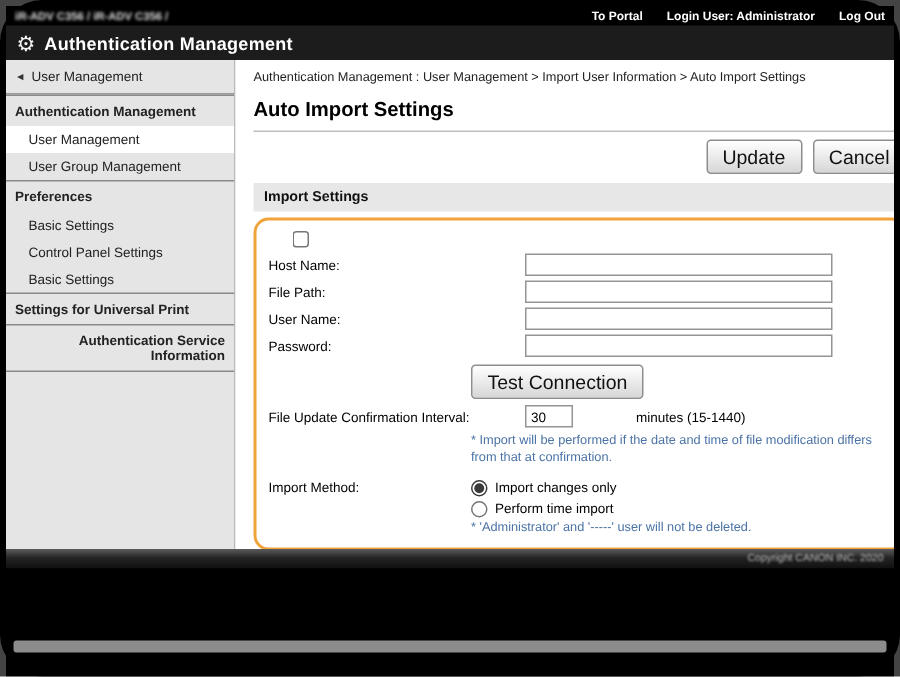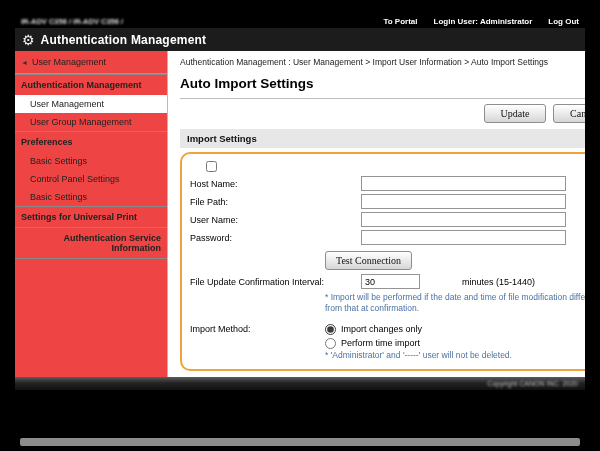--- a/index.html
+++ b/index.html
@@ -1,60 +1,60 @@
 <!DOCTYPE html>
 <html style="--highlight-border: #F0A33A; --note-text: #4A72A5;"><head>
 <meta charset="utf-8">
 <style>
   * { box-sizing: border-box; }
   body { margin: 0; background: #444; font-family: "Liberation Sans", sans-serif; }
-  .window { width: 600px; height: 451px; background: #000; padding: 15px; position: relative; }
+  .window { width: 600px; height: 451px; background: #000; padding: 4px; position: relative; border-radius: 28px; }
 
   
   .topbar { height: 13px; background: #000; color: #fff; display: flex; justify-content: space-between; align-items: center; padding: 0 6px; font-size: 8px; font-weight: bold; }
   .device-info { filter: blur(1.1px); opacity: .85; font-size: 7.5px; white-space: nowrap; }
   .topbar-right { display: flex; gap: 16px; align-items: center; }
   .toplink { color: #fff; cursor: pointer; white-space: nowrap; }
 
   
   .appheader { height: 23px; background: #1c1c1c; color: #fff; display: flex; align-items: center; gap: 6px; padding-left: 7px; }
   .gear { font-size: 14px; line-height: 1; color: #f2f2f2; }
   .apptitle { font-size: 12px; font-weight: bold; letter-spacing: .2px; }
 
   
   .page { display: flex; height: 326px; background: #fff; overflow: hidden; }
 
   
-  .sidebar { width: 153px; background: #ef4444; border-right: 1px solid #b9b9b9; font-size: 9px; color: #222; flex-shrink: 0; }
+  .sidebar { width: 153px; background: #e5e5e5; border-right: 1px solid #b9b9b9; font-size: 9px; color: #222; flex-shrink: 0; }
   .side-back { padding: 6px 6px; border-bottom: 1px solid #9a9a9a; cursor: pointer; display: flex; align-items: center; gap: 4px; }
   .back-arrow { font-size: 7px; color: #333; }
   .side-section-hd { font-weight: bold; padding: 5px 6px; border-top: 1px solid #8a8a8a; cursor: pointer; }
   .side-item { padding: 4px 6px 4px 15px; cursor: pointer; }
   .side-item.selected { background: #fff; }
   .side-plain { padding: 5px 6px; border-top: 1px solid #8a8a8a; cursor: pointer; font-weight: bold; }
   .side-end { border-bottom: 1px solid #8a8a8a; text-align: right; }
 
   
   .main { flex: 1; padding: 6px 12px 0 12px; background: #fff; }
   .breadcrumb { font-size: 8.5px; color: #222; margin-bottom: 9px; white-space: nowrap; }
   .page-title { font-size: 13.5px; font-weight: bold; color: #000; margin-bottom: 7px; }
   .title-divider { border-bottom: 1px solid #bdbdbd; margin-bottom: 5px; }
   .btn-row { display: flex; justify-content: flex-end; gap: 7px; margin-bottom: 6px; }
-  .btn { font-family: Liberation Serif, serif; font-size: 10px; color: #111; padding: 3px 10px; min-width: 62px; background: linear-gradient(#ffffff, #e9e9e9 55%, #d6d6d6); border: 1px solid #8d8d8d; border-radius: 3px; cursor: pointer; }
+  .btn { font-family: Liberation Sans, sans-serif; font-size: 13px; color: #111; padding: 3px 10px; min-width: 62px; background: linear-gradient(#ffffff, #e9e9e9 55%, #d6d6d6); border: 1px solid #8d8d8d; border-radius: 3px; cursor: pointer; }
   .section-bar { background: #e7e7e7; font-size: 9.5px; font-weight: bold; color: #111; padding: 4px 7px; }
 
   
   .hl-box { border: 2px solid var(--highlight-border, #F0A33A); border-radius: 10px; margin-top: 4px; padding: 5px 10px 8px 8px; }
   .chk-row { display: flex; align-items: center; gap: 5px; font-size: 9px; color: #000; margin: 2px 0 4px 0; }
   .chk-row.indent { margin-left: 16px; }
   input[type="checkbox"], input[type="radio"] { width: 11px; height: 11px; margin: 0; accent-color: #3a3a3a; }
   .f-row { display: flex; align-items: center; margin: 3px 0; font-size: 9px; color: #000; gap: 36px; }
   .f-label { width: 135px; flex-shrink: 0; }
   .f-input { width: 205px; height: 15px; border: 1px solid #949494; font-size: 9px; padding: 1px 3px; background: #fff; }
-  .f-input.small { width: 59px; }
+  .f-input.small { width: 32px; }
   .suffix { margin-left: 6px; }
   .tc-row { margin: 5px 0 4px 135px; }
   .note { margin-left: 135px; width: 278px; color: var(--note-text, #4A72A5); font-size: 8.5px; line-height: 1.35; margin-top: 1px; }
   .method-row { display: flex; align-items: flex-start; margin-top: 9px; font-size: 9px; }
   .radio-col { display: flex; flex-direction: column; gap: 3px; }
   .radio-row { display: flex; align-items: center; gap: 5px; }
 
   
   .footerbar { height: 13px; background: linear-gradient(#5c5c5c, #242424 45%, #101010); display: flex; justify-content: flex-end; align-items: center; padding-right: 7px; }
   .copyright { color: #cfcfcf; font-size: 7px; filter: blur(0.8px); opacity: .9; }

